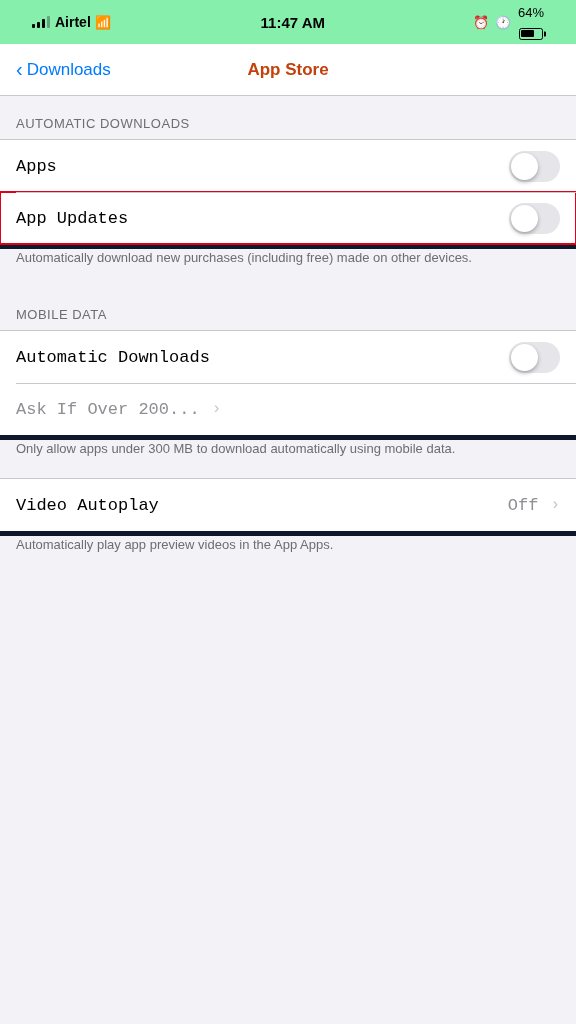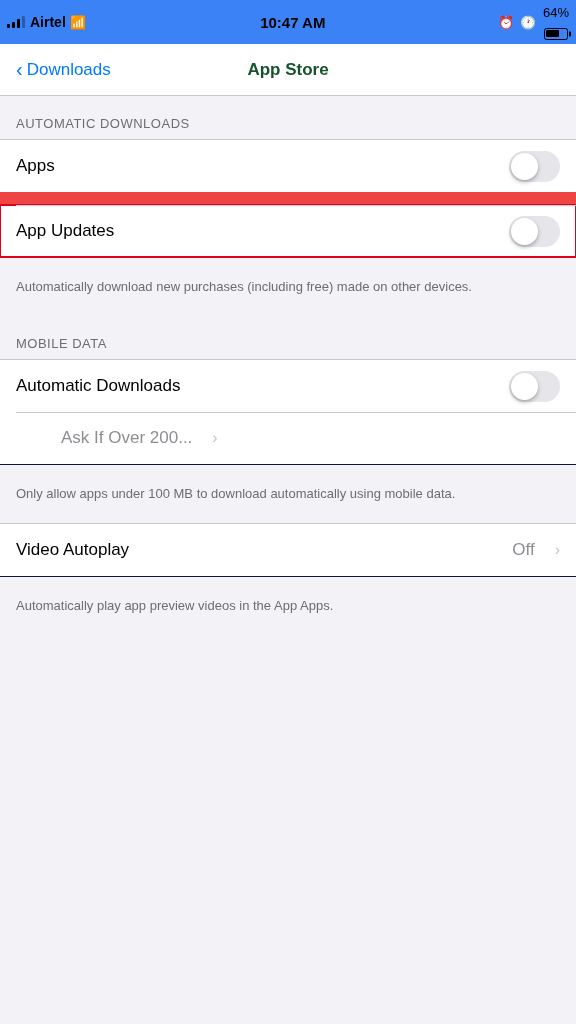--- a/index.html
+++ b/index.html
@@ -8,26 +8,26 @@
     body {
       font-family: -apple-system, 'SF Pro Text', 'Helvetica Neue', sans-serif;
       background: #f2f2f7;
       width: 576px;
       min-height: 1024px;
       overflow-x: hidden;
     }
 
     
     .status-bar {
-      background: #3b82f6;
+      background: #86efac;
       height: 44px;
       display: flex;
       align-items: center;
       justify-content: space-between;
-      padding: 0 7px;
+      padding: 0 32px;
     }
     .status-left {
       display: flex;
       align-items: center;
       gap: 5px;
       font-size: 14px;
       font-weight: 600;
     }
     .signal-bars {
       display: flex;
@@ -113,39 +113,40 @@
       font-size: 20px;
       line-height: 1;
       margin-top: -1px;
     }
     .nav-title {
       position: absolute;
       left: 50%;
       transform: translateX(-50%);
       font-size: 17px;
       font-weight: 600;
-      color: #14532d;
+      color: #c2410c;
     }
 
     
     .section-header {
       padding: 20px 16px 8px;
       font-size: 13px;
       font-weight: 400;
       color: #6d6d72;
       text-transform: uppercase;
       letter-spacing: 0.5px;
     }
 
     
     .settings-group {
-      background: #ef4444;
+      background: #d946ef;
       border-top: 1px solid #c8c8cc;
-      border-bottom: 1px solid #0f172a;
+      border-bottom: 5px solid #0f172a;
       margin-bottom: 0;
+      font-family: Liberation Mono, monospace;
     }
 
     .settings-row {
       display: flex;
       align-items: center;
       justify-content: space-between;
       padding: 0 16px;
       height: 52px;
       background: #fff;
       position: relative;
@@ -162,24 +163,23 @@
     }
 
     .row-label {
       font-size: 17px;
       color: #000;
     }
 
     .row-right {
       display: flex;
       align-items: center;
-      gap: 20px;
+      gap: 12px;
       color: #8e8e93;
       font-size: 17px;
-      margin-left: 45px;
     }
 
     
     .toggle {
       width: 51px;
       height: 31px;
       background: #e5e5ea;
       border-radius: 15.5px;
       position: relative;
       cursor: pointer;
@@ -195,26 +195,25 @@
       border-radius: 50%;
       box-shadow: 0 2px 4px rgba(0,0,0,0.3);
       transition: left 0.2s;
     }
 
     
     .highlighted-row {
       outline: 2.5px solid #e0001b;
       outline-offset: -1px;
       z-index: 1;
-      margin-top: 13px;
     }
 
     
     .description-text {
-      padding: 20px 16px 20px;
+      padding: 0 16px 20px;
       font-size: 13px;
       color: #6d6d72;
       line-height: 1.4;
       background: #f2f2f7;
     }
 
     .chevron-right {
       font-size: 16px;
       color: #c7c7cc;
     }
@@ -231,21 +230,21 @@
   <div class="status-left">
     <div class="signal-bars">
       <span></span>
         <span></span>
         <span></span>
         <span></span>
     </div>
     <span>Airtel</span>
     <span class="wifi-icon">📶</span>
   </div>
-  <div class="status-center">10:47 AM</div>
+  <div class="status-center">11:47 AM</div>
   <div class="status-right">
     <span>⏰</span>
     <span>🕐</span>
     <div class="battery-container">
       <span>64%</span>
       <div class="battery">
         <div class="battery-fill"></div>
       </div>
     </div>
   </div>
@@ -292,21 +291,21 @@
   </div>
 
   <div class="settings-row">
     <div class="row-right">
       <span class="row-value">Ask If Over 200...</span>
       <span class="chevron-right">›</span>
     </div>
   </div>
 </div>
 
-<div class="description-text">Only allow apps under 100 MB to download automatically using mobile data.</div>
+<div class="description-text">Only allow apps under 300 MB to download automatically using mobile data.</div>
 
 <div class="settings-group">
   <div class="settings-row">
     <span class="row-label">Video Autoplay</span>
     <div class="row-right">
       <span class="row-value">Off</span>
       <span class="chevron-right">›</span>
     </div>
   </div>
 </div>

